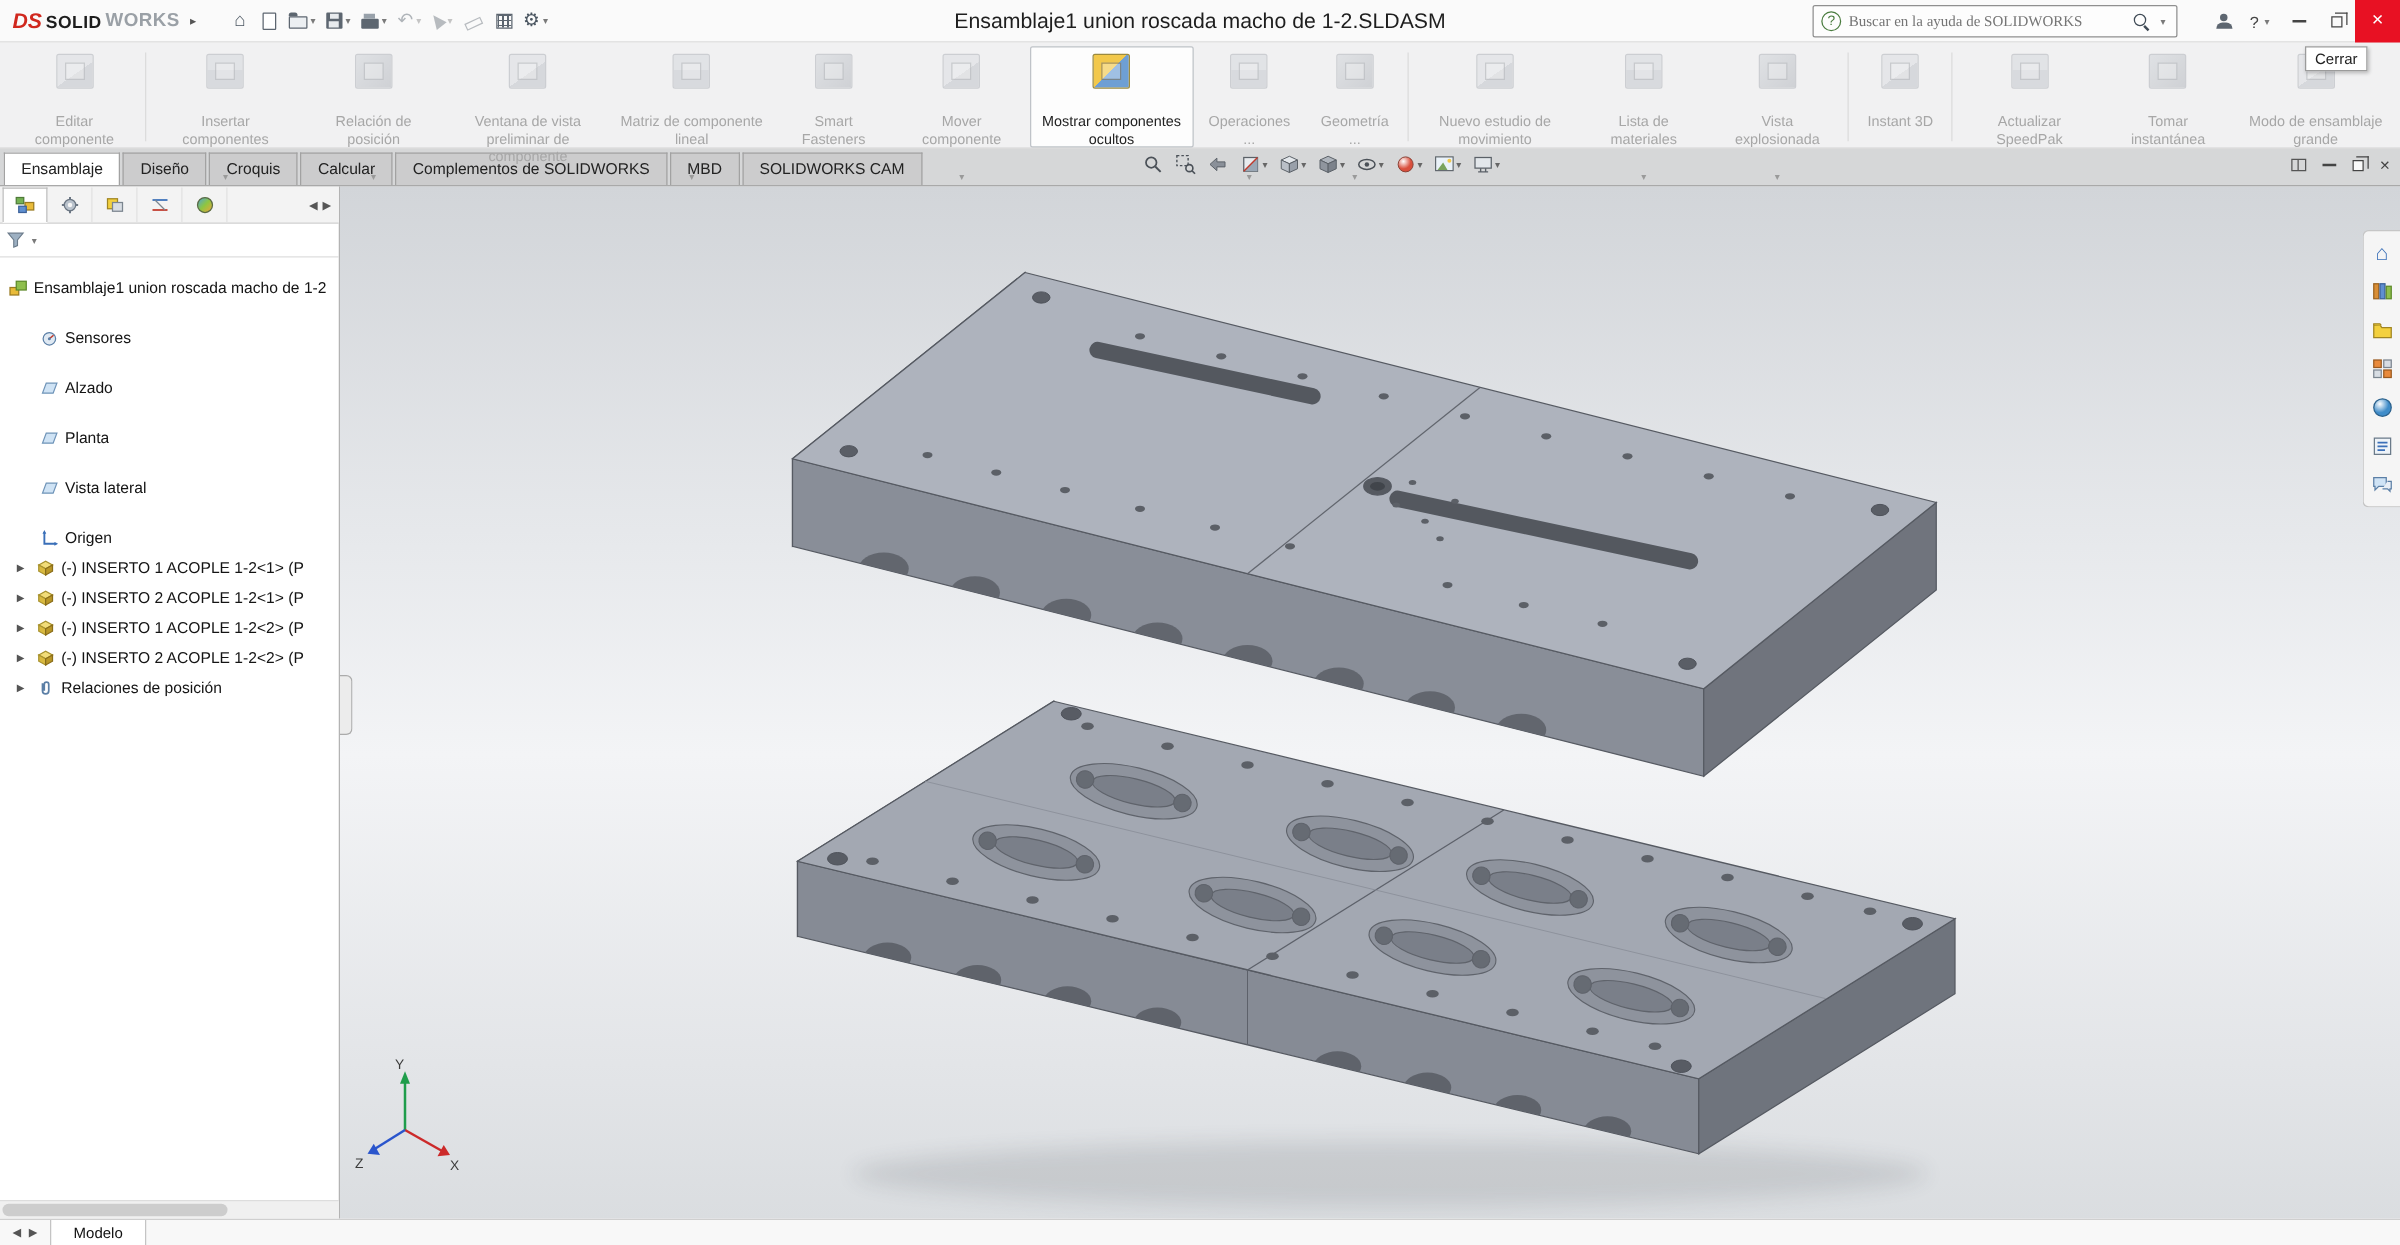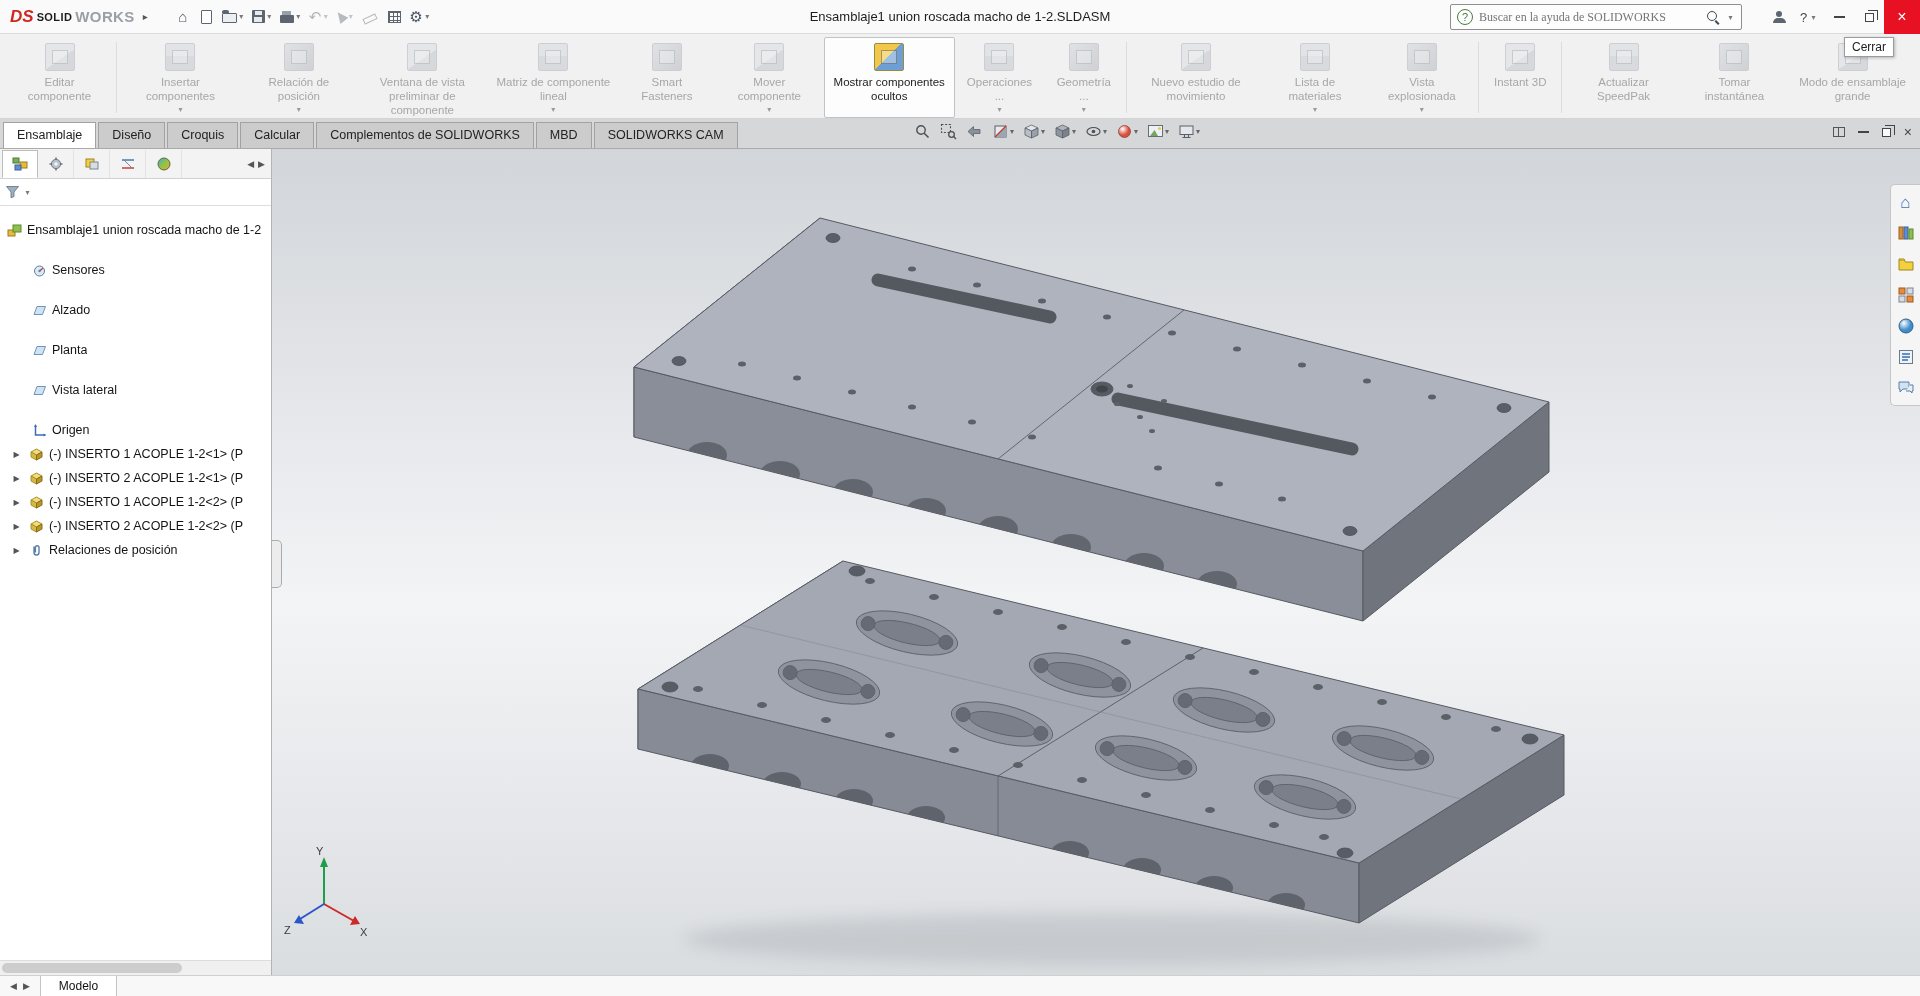--- a/index.html
+++ b/index.html
@@ -3,29 +3,29 @@
 <meta charset="utf-8">
 <style>
   * { box-sizing: border-box; margin: 0; padding: 0; }
   html,body { width:1920px; height:996px; overflow:hidden; }
   body { font-family:"Liberation Sans", sans-serif; font-size:12px; color:#333; background:#fff; position:relative; }
 
   
   .titlebar { position:absolute; top:0; left:0; right:0; height:34px; background:#fafafa; border-bottom:1px solid #dcdcdc; display:flex; align-items:center; z-index:20; }
   .logo { display:flex; align-items:center; gap:3px; padding:0 8px 0 10px; }
   .logo-ds { color:#d0281e; font-weight:bold; font-style:italic; font-size:17px; }
-  .logo-solid { font-weight:bold; font-size:11px; color:#1d1d1d; letter-spacing:.4px; }
+  .logo-solid { font-weight:bold; font-size:14px; color:#1d1d1d; letter-spacing:.4px; }
   .logo-works { font-weight:bold; font-size:15px; color:#9aa0a6; letter-spacing:.4px; }
   .flyout-btn { width:14px; color:#555; font-size:10px; }
   .qat { display:flex; align-items:center; margin-left:14px; }
   .qbtn { height:26px; min-width:24px; display:flex; align-items:center; justify-content:center; color:#4a5560; padding:0 3px; }
   .qbtn.disabled { opacity:.42; }
   .qcaret { font-size:8px; color:#7a7a7a; width:9px; text-align:center; }
   .glyph16 { font-size:15px; line-height:1; }
-  .win-title { position:absolute; left:50%; transform:translateX(-50%); font-size:13px; color:#1e1e1e; white-space:nowrap; }
+  .win-title { position:absolute; left:50%; transform:translateX(-50%); font-size:17px; color:#1e1e1e; white-space:nowrap; }
   .search-box { position:absolute; right:178px; top:4px; width:292px; height:26px; border:1px solid #8f8f8f; background:#fdfdfd; display:flex; align-items:center; padding:0 6px; gap:6px; border-radius:2px; }
   .qmark { width:16px; height:16px; border-radius:50%; border:1px solid #4a7c3f; color:#4a7c3f; font-size:11px; display:flex; align-items:center; justify-content:center; flex:none; }
   .search-input { border:none; outline:none; background:transparent; flex:1; font-size:12px; color:#555; font-family:Liberation Serif, serif; }
   .mag-icon { width:14px; height:14px; position:relative; flex:none; }
   .mag-icon::before { content:""; position:absolute; left:1px; top:1px; width:8px; height:8px; border:1.6px solid #3f4a55; border-radius:50%; }
   .mag-icon::after { content:""; position:absolute; left:10px; top:10px; width:5px; height:2px; background:#3f4a55; transform:rotate(45deg); transform-origin:0 0; }
   .win-controls { position:absolute; right:0; top:0; height:34px; display:flex; align-items:stretch; }
   .wbtn { width:30px; display:flex; align-items:center; justify-content:center; color:#444; font-size:13px; gap:2px; }
   .wbtn.close { background:#e81123; color:#fff; width:36px; font-size:16px; }
   .person { width:13px; height:12px; position:relative; display:inline-block; }
@@ -45,21 +45,21 @@
   .i-floppy::after { content:""; position:absolute; left:2.5px; top:7px; width:8px; height:5px; background:#e8ebee; }
   .i-printer { width:14px; height:8px; background:#5d6670; border-radius:1px; position:relative; margin-top:4px; }
   .i-printer::before { content:""; position:absolute; left:2.5px; top:-4px; width:9px; height:4px; background:#98a1aa; }
   .i-cursor { width:0; height:0; border-left:5px solid transparent; border-right:5px solid transparent; border-bottom:11px solid #5d6670; transform:rotate(-38deg); }
   .i-grid { width:13px; height:12px; border:1px solid #5d6670;
     background-image:repeating-linear-gradient(#5d6670 0 1px, transparent 1px 4px), repeating-linear-gradient(90deg, #5d6670 0 1px, transparent 1px 4px); }
   .i-measure { width:14px; height:6px; border:1.2px solid #5d6670; transform:rotate(-25deg); margin-top:4px; }
 
   
   .ribbon { position:absolute; top:34px; left:0; right:0; height:85px; background:#f1f1f2; border-bottom:1px solid #d4d4d4; display:flex; align-items:stretch; padding:3px 2px 0 6px; z-index:10; }
-  .rbtn { display:flex; flex-direction:column; align-items:center; padding:5px 7px 2px; min-width:76px; max-width:140px; text-align:center; color:#3c3c3c; border:1px solid transparent; }
+  .rbtn { display:flex; flex-direction:column; align-items:center; padding:5px 7px 2px; min-width:76px; max-width:140px; text-align:center; color:#3c3c3c; border:1px solid transparent;gap:16px; }
   .rbtn.disabled { color:#a7a7a7; }
   .rbtn.disabled .ric { opacity:.5; }
   .rbtn.active { background:#fdfdfd; border:1px solid #bfc3c8; border-radius:2px; color:#222; }
   .rlabel { font-size:11.5px; line-height:1.22; margin-top:4px; max-width:122px; }
   .rcaret { font-size:8px; color:#9a9a9a; margin-top:2px; }
   .rsep { width:1px; background:#dcdcdc; margin:5px 3px; flex:none; }
   .ric { width:30px; height:28px; border-radius:2px; position:relative; flex:none; border:1px solid #a9adb4; }
   .ric::after { content:""; position:absolute; left:6px; top:6px; right:6px; bottom:6px; border:1px solid rgba(90,95,105,.5); background:rgba(255,255,255,.35); }
   .ric-a { background:linear-gradient(145deg,#dadde1 0 55%, #bdc1c7 55% 100%); }
   .ric-b { background:linear-gradient(180deg,#d3d6db 0 45%, #c1c5cb 45% 100%); }

